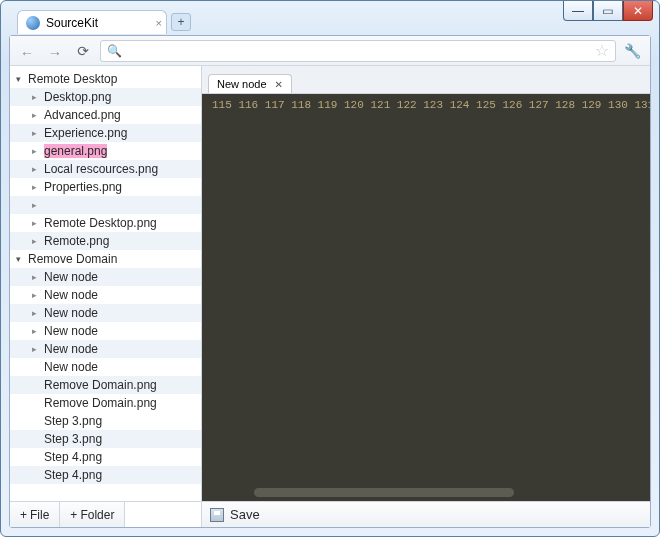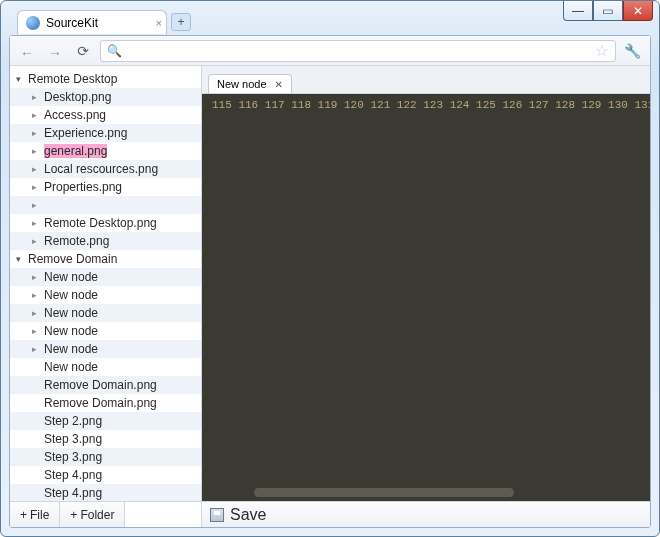--- a/index.html
+++ b/index.html
@@ -235,21 +235,21 @@
     border-radius: 5px;
   }
   .editor-status {
     height: 26px;
     border-top: 1px solid #cfd6df;
     display: flex;
     align-items: center;
     padding: 0 8px;
     background: linear-gradient(#fdfdfe,#eef1f5);
     gap: 6px;
-    font-size: 16px;
+    font-size: 13px;
     color: #2a2a2a;
   }
   .save-icon {
     width: 14px; height: 14px;
     border: 1px solid #6a7a8a;
     background: linear-gradient(#d8e2ee,#b8c8da);
     position: relative;
   }
   .save-icon::after {
     content: "";
@@ -295,21 +295,21 @@
             <div class="tree-row depth-0 odd">
               <span class="caret">▾</span>
               <span class="label">Remote Desktop</span>
             </div>
             <div class="tree-row depth-1 even">
               <span class="node-icon">▸</span>
               <span class="label">Desktop.png</span>
             </div>
             <div class="tree-row depth-1 odd">
               <span class="node-icon">▸</span>
-              <span class="label">Access.png</span>
+              <span class="label">Advanced.png</span>
             </div>
             <div class="tree-row depth-1 even">
               <span class="node-icon">▸</span>
               <span class="label">Experience.png</span>
             </div>
             <div class="tree-row depth-1 odd selected">
               <span class="node-icon">▸</span>
               <span class="label">general.png</span>
             </div>
             <div class="tree-row depth-1 even">
@@ -359,24 +359,20 @@
               <span class="node-icon"></span>
               <span class="label">New node</span>
             </div>
             <div class="tree-row depth-1 even">
               <span class="node-icon"></span>
               <span class="label">Remove Domain.png</span>
             </div>
             <div class="tree-row depth-1 odd">
               <span class="node-icon"></span>
               <span class="label">Remove Domain.png</span>
-            </div>
-            <div class="tree-row depth-1 even">
-              <span class="node-icon"></span>
-              <span class="label">Step 2.png</span>
             </div>
             <div class="tree-row depth-1 odd">
               <span class="node-icon"></span>
               <span class="label">Step 3.png</span>
             </div>
             <div class="tree-row depth-1 even">
               <span class="node-icon"></span>
               <span class="label">Step 3.png</span>
             </div>
             <div class="tree-row depth-1 odd">

